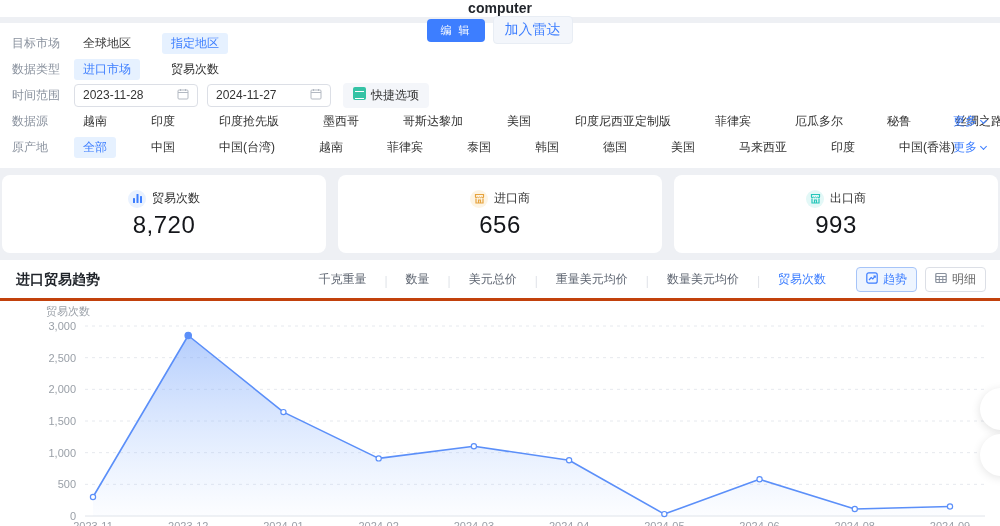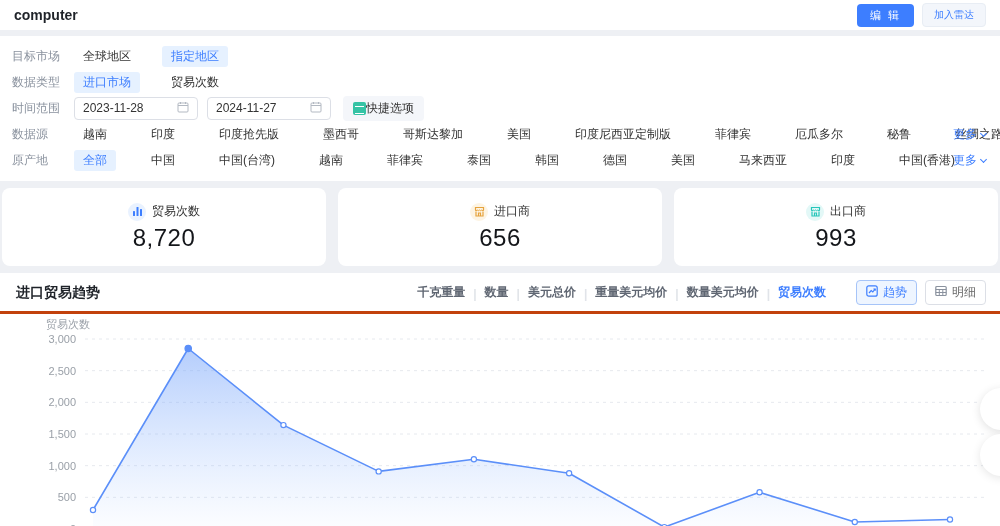--- a/index.html
+++ b/index.html
@@ -6,65 +6,65 @@
   html,body { width:1000px; height:526px; }
   body {
     font-family: "Liberation Sans", sans-serif;
     background: #eef0f4;
     overflow: hidden;
     position: relative;
     font-size: 12px;
     color: #333;
   }
   
-  .topbar { height:30px; background:#fff; display:flex; align-items:center;
-            justify-content:space-between; padding:0 14px; }
+  .topbar { height:17px; background:#fff; display:flex; align-items:center;
+            justify-content:space-between; padding:0 14px;flex-direction:column; }
   .page-title { font-size:14px; font-weight:bold; color:#1f2329; }
   .topbar-actions { display:flex; gap:8px; align-items:center; }
   .btn-primary { background:#3D7EFF; color:#fff; font-size:11px; padding:4px 13px;
                  border:none; border-radius:4px; cursor:pointer; letter-spacing:2px;
                  font-family:inherit; }
-  .btn-light { background:#f3f6fb; color:#3D7EFF; font-size:10px; padding:4px 11px;
+  .btn-light { background:#f3f6fb; color:#3D7EFF; font-size:14px; padding:4px 11px;
                border:1px solid #e8edf4; border-radius:4px; cursor:pointer; font-family:inherit; }
   
   .filter-card { background:#fff; margin-top:6px; padding:7px 12px 8px 12px; }
   .filter-row { display:flex; align-items:center; min-height:26px; position:relative; }
   .filter-label { width:62px; flex-shrink:0; color:#8a929e; }
   .chips { display:flex; align-items:center; gap:22px; flex-wrap:nowrap; }
   .chips.wide { gap:26px; }
   .chip { padding:2px 9px; border-radius:3px; color:#333; cursor:pointer; white-space:nowrap; }
   .chip.selected { background:#e6f1ff; color:#3D7EFF; }
   .more-link { position:absolute; right:2px; color:#3D7EFF; cursor:pointer; }
   .caret { display:inline-block; width:5px; height:5px; border-right:1px solid #3D7EFF;
            border-bottom:1px solid #3D7EFF; transform:rotate(45deg); margin-left:4px;
            vertical-align:2px; }
   .date-box { display:inline-flex; align-items:center; justify-content:space-between;
               border:1px solid #dcdfe6; border-radius:4px; padding:3px 8px; width:124px;
               color:#333; background:#fff; cursor:pointer; margin-right:9px; }
-  .quick-btn { display:inline-flex; align-items:center; background:#f4f6fa;
+  .quick-btn { display:inline-flex; gap:5px; background:#f4f6fa;
                border:none; border-radius:4px; padding:4px 10px; font-size:12px; color:#333;
                cursor:pointer; font-family:inherit; margin-left:3px; }
   .cal-chip { width:13px; height:13px; background:#35c3a5; border-radius:2px; position:relative; }
   .cal-chip:after { content:""; position:absolute; left:2px; top:4px; width:9px; height:6px;
                     border-top:1.5px solid #fff; border-bottom:1.5px solid #fff; }
   
   .stats-row { display:flex; gap:12px; margin:7px 2px; }
   .stat-card { flex:1; background:#fff; border-radius:8px; height:78px; display:flex;
                flex-direction:column; align-items:center; justify-content:center; gap:3px; }
   .stat-head { display:flex; align-items:center; gap:6px; color:#333; }
   .stat-ico { width:18px; height:18px; border-radius:50%; display:flex; align-items:center;
               justify-content:center; }
   .stat-value { font-size:24px; color:#14161a; font-weight:500; letter-spacing:0.5px; }
   
   .chart-card { background:#fff; margin-top:0; height:266px; }
   .chart-header { display:flex; justify-content:space-between; align-items:center;
                   padding:7px 14px 6px 16px; border-bottom:3px solid #c2410c; }
   .chart-title { font-size:14px; font-weight:bold; color:#1f2329; }
   .chart-controls { display:flex; align-items:center; gap:10px; }
-  .metrics { display:flex; align-items:flex-end; gap:8px; color:#5f6672;font-weight:bold; }
+  .metrics { display:flex; align-items:flex-end; gap:18px; color:#5f6672; }
   .metric { cursor:pointer; white-space:nowrap; }
   .metric.selected { color:#3D7EFF; }
   .msep { color:#e1e4e9; }
   .view-btns { display:flex; gap:8px; margin-left:20px; }
   .view-btn { display:inline-flex; align-items:center; gap:5px; border:1px solid #dcdfe6;
               border-radius:4px; padding:3px 9px; font-size:12px; color:#666; background:#fff;
               cursor:pointer; font-family:inherit; }
   .view-btn.selected { border-color:#a6c4f8; color:#3D7EFF; background:#eef5ff; }
   .chart-canvas { width:1000px; height:233px; }
   

